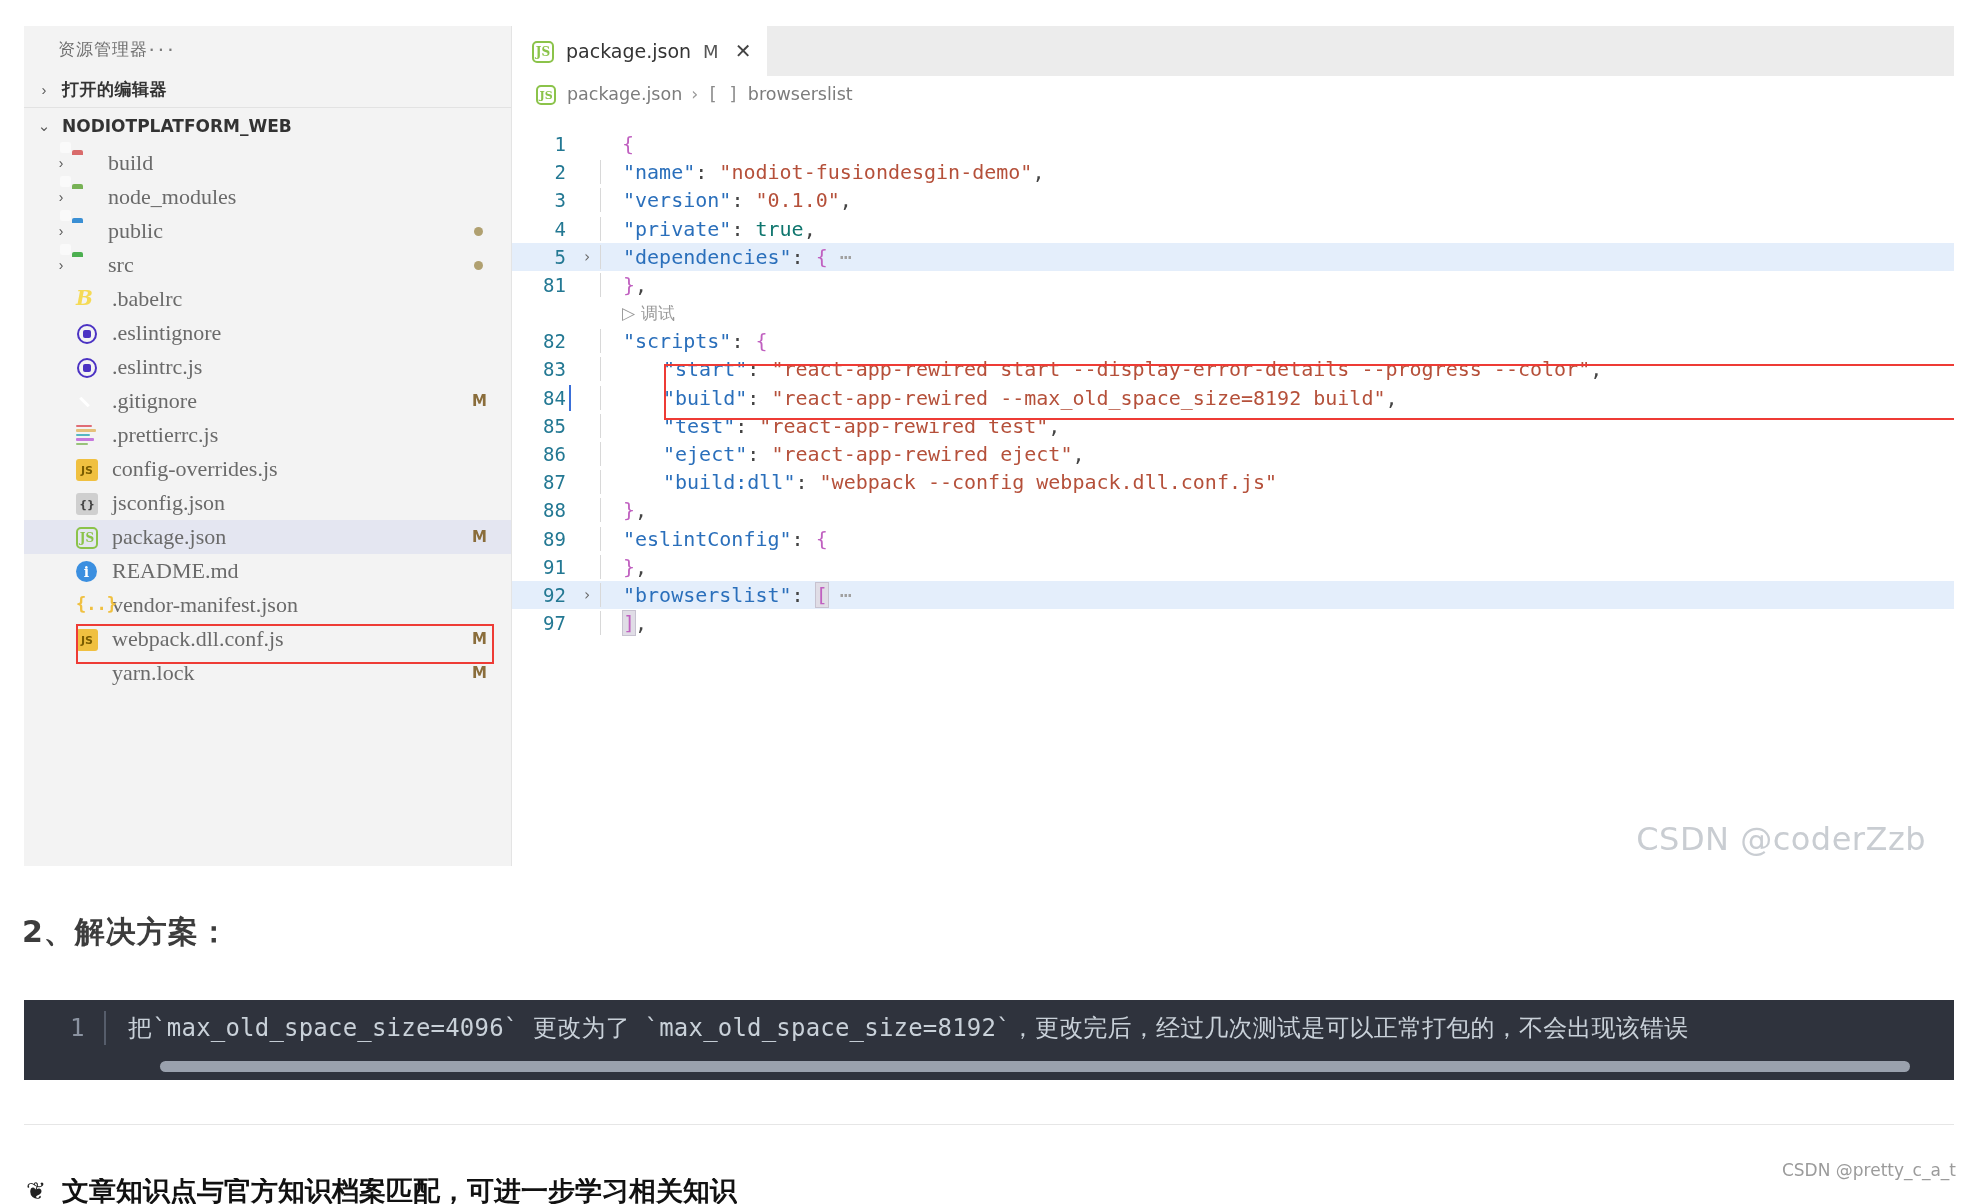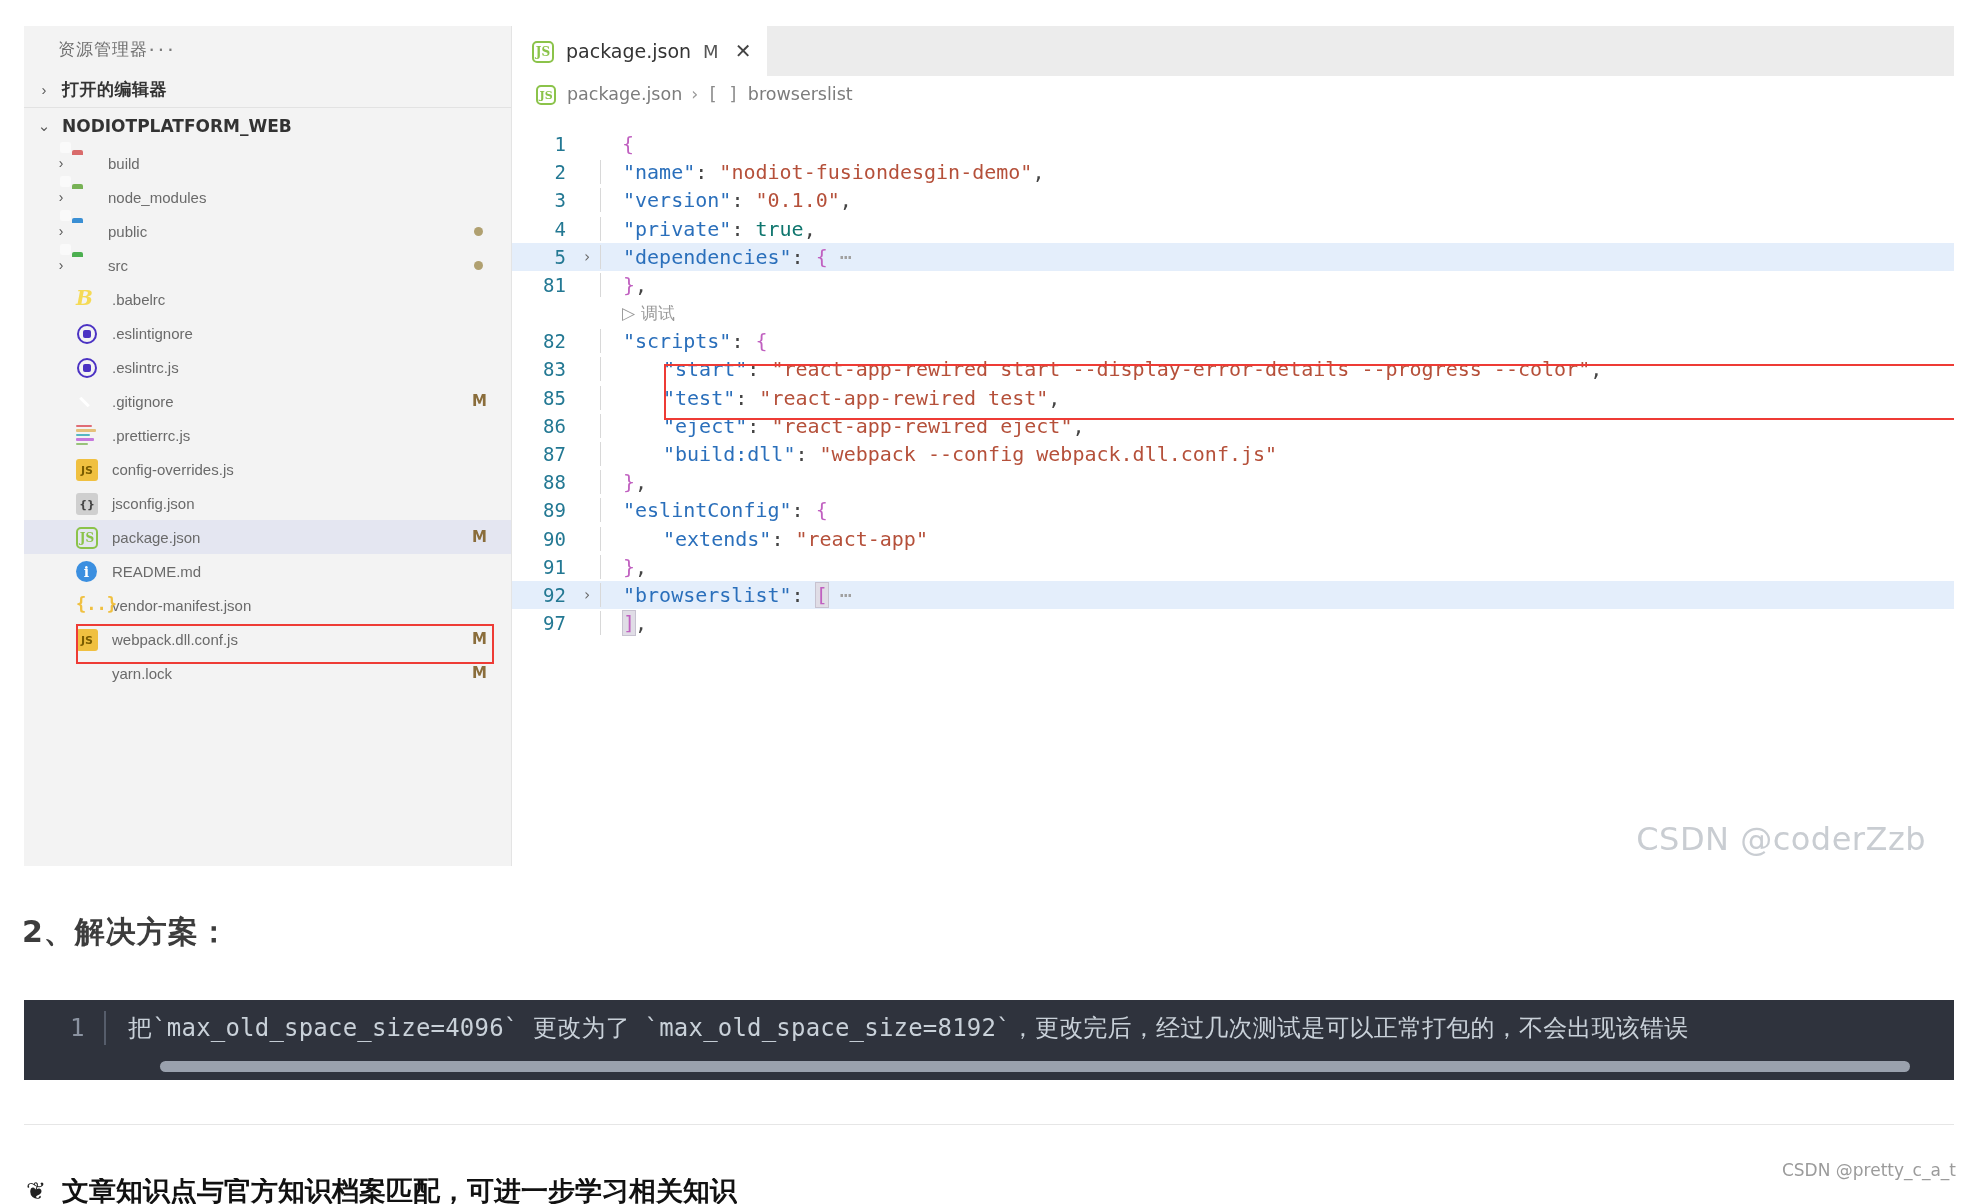--- a/index.html
+++ b/index.html
@@ -57,22 +57,22 @@
     padding-right: 18px;
   }
   .row .ind { width: 26px; flex: 0 0 26px; }
   .row .ind2 { width: 52px; flex: 0 0 52px; }
   .row .chev-s { width: 22px; flex:0 0 22px; color:#555; font-size:14px; text-align:center;}
   .ico {
     width: 26px; height: 22px; flex: 0 0 26px; margin-right: 10px;
     position: relative; display: inline-block;
   }
   .lbl {
-    font-size: 15px; color: #6a6a6a; white-space: nowrap;
-    font-family: Liberation Sans, sans-serif;
+    font-size: 22px; color: #6a6a6a; white-space: nowrap;
+    font-family: Liberation Serif, serif;
   }
   .badge {
     position: absolute; right: 24px; font-size: 15px; color: #8a6d3b;
     font-weight: 700; font-family: "DejaVu Sans", sans-serif;
   }
   .dot {
     position: absolute; right: 28px; width: 9px; height: 9px;
     border-radius: 50%; background: #b0a070;
   }
   .row.selected { background: #e4e6f1; }
@@ -396,26 +396,26 @@
           <div class="cline"><span class="gutter">3</span><span class="foldcol"></span><span class="codetext ig" style="padding-left:22px"><span class="k">"version"</span><span class="pl">: </span><span class="s">"0.1.0"</span><span class="pl">,</span></span></div>
           <div class="cline"><span class="gutter">4</span><span class="foldcol"></span><span class="codetext ig" style="padding-left:22px"><span class="k">"private"</span><span class="pl">: </span><span class="b">true</span><span class="pl">,</span></span></div>
           <div class="cline hl"><span class="gutter">5</span><span class="foldcol">›</span><span class="codetext ig" style="padding-left:22px"><span class="k">"dependencies"</span><span class="pl">: </span><span class="p">{</span><span class="elip"> ⋯</span></span></div>
           <div class="cline"><span class="gutter">81</span><span class="foldcol"></span><span class="codetext ig" style="padding-left:22px"><span class="p">}</span><span class="pl">,</span></span></div>
           <div class="codelens">
             <span>▷</span>
             <span>调试</span>
           </div>
           <div class="cline"><span class="gutter">82</span><span class="foldcol"></span><span class="codetext ig" style="padding-left:22px"><span class="k">"scripts"</span><span class="pl">: </span><span class="p">{</span></span></div>
           <div class="cline"><span class="gutter">83</span><span class="foldcol"></span><span class="codetext ig" style="padding-left:62px"><span class="k">"start"</span><span class="pl">: </span><span class="s">"react-app-rewired start --display-error-details --progress --color"</span><span class="pl">,</span></span></div>
+          <div class="cline"><span class="gutter">84</span><span class="foldcol"></span><span class="codetext ig" style="padding-left:62px"><span class="k">"build"</span><span class="pl">: </span><span class="s">"react-app-rewired --max_old_space_size=8192 build"</span><span class="pl">,</span></span><span class="cursor"></span></div>
           <div class="cline"><span class="gutter">85</span><span class="foldcol"></span><span class="codetext ig" style="padding-left:62px"><span class="k">"test"</span><span class="pl">: </span><span class="s">"react-app-rewired test"</span><span class="pl">,</span></span></div>
           <div class="cline"><span class="gutter">86</span><span class="foldcol"></span><span class="codetext ig" style="padding-left:62px"><span class="k">"eject"</span><span class="pl">: </span><span class="s">"react-app-rewired eject"</span><span class="pl">,</span></span></div>
           <div class="cline"><span class="gutter">87</span><span class="foldcol"></span><span class="codetext ig" style="padding-left:62px"><span class="k">"build:dll"</span><span class="pl">: </span><span class="s">"webpack --config webpack.dll.conf.js"</span></span></div>
           <div class="cline"><span class="gutter">88</span><span class="foldcol"></span><span class="codetext ig" style="padding-left:22px"><span class="p">}</span><span class="pl">,</span></span></div>
           <div class="cline"><span class="gutter">89</span><span class="foldcol"></span><span class="codetext ig" style="padding-left:22px"><span class="k">"eslintConfig"</span><span class="pl">: </span><span class="p">{</span></span></div>
-          <div class="cline"><span class="gutter">90</span><span class="foldcol"></span><span class="codetext ig" style="padding-left:62px"><span class="k">"extends"</span><span class="pl">: </span><span class="s">"react-app"</span></span></div>
           <div class="cline"><span class="gutter">91</span><span class="foldcol"></span><span class="codetext ig" style="padding-left:22px"><span class="p">}</span><span class="pl">,</span></span></div>
           <div class="cline hl"><span class="gutter">92</span><span class="foldcol">›</span><span class="codetext ig" style="padding-left:22px"><span class="k">"browserslist"</span><span class="pl">: </span><span class="p bracket-hl">[</span><span class="elip"> ⋯</span></span></div>
           <div class="cline"><span class="gutter">97</span><span class="foldcol"></span><span class="codetext ig" style="padding-left:22px"><span class="p bracket-hl">]</span><span class="pl">,</span></span></div>
 
         <div class="code-redbox" style="left:152px;top:252px;width:1300px;height:56px;"></div>
         <div class="watermark">CSDN @coderZzb</div>
       </div>
 
     </div>
   </div>

